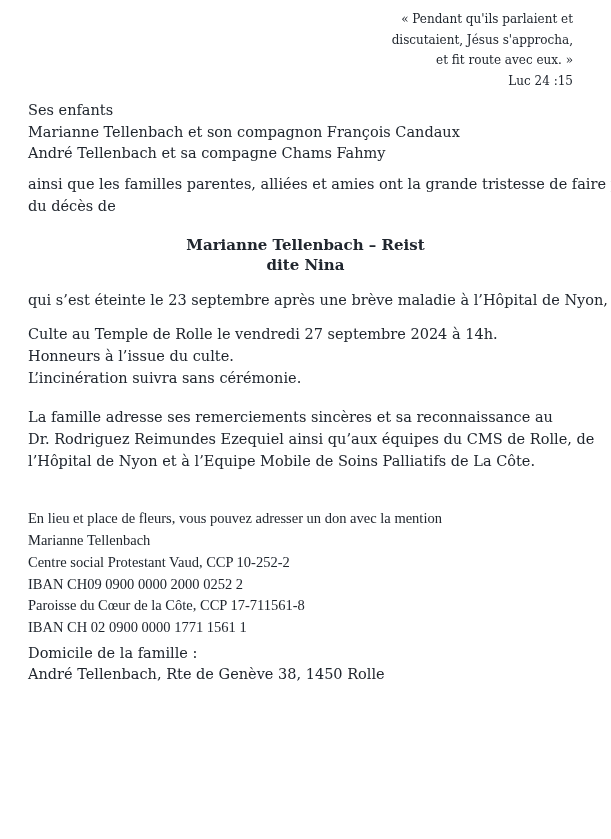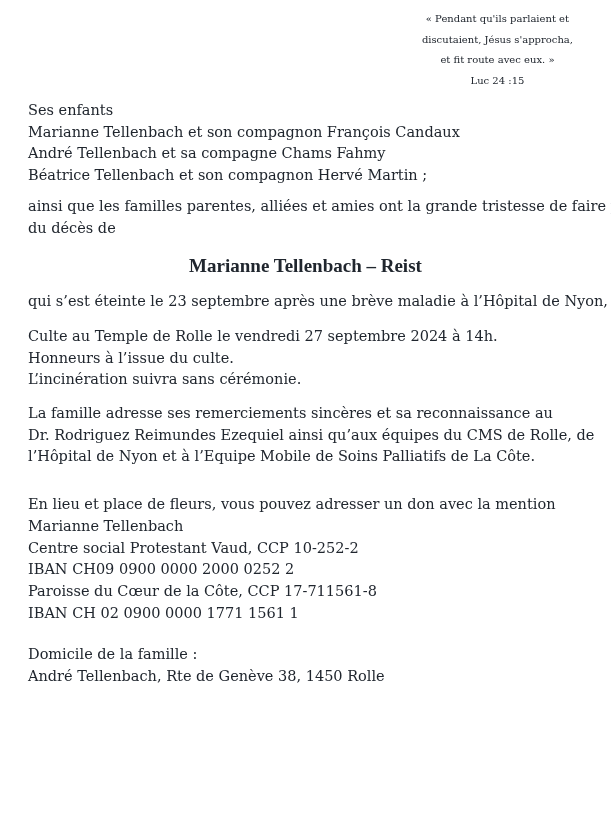--- a/index.html
+++ b/index.html
@@ -13,47 +13,46 @@
     height: 839px;
     background: #ffffff;
     font-family: "DejaVu Serif", "Liberation Serif", serif;
     color: #20262e;
     overflow: hidden;
   }
   .quote-block {
     position: absolute;
     top: 9px;
     right: 38px;
-    text-align: center;
-    font-size: 10px;
+    text-align: right;
+    font-size: 12px;
     line-height: 20.5px;
     white-space: nowrap;
   }
   .content {
     position: absolute;
     top: 100px;
     left: 28px;
     right: 28px;
     font-size: 14.5px;
     line-height: 21.7px;
   }
   .para { margin: 0 0 9px 0; }
   .line { white-space: nowrap; }
   .para.gap-announce   { margin-bottom: 17px; }
   .para.gap-title      { margin-bottom: 15px; }
   .para.gap-death      { margin-bottom: 13px; }
-  .para.gap-ceremony   { margin-bottom: 12px; }
-  .para.gap-thanks     { margin-bottom: 26px; }
-  .para.gap-donations  { margin-bottom: 20px; }
+  .para.gap-ceremony   { margin-bottom: 18px; }
+  .para.gap-thanks     { margin-bottom: 36px; }
+  .para.gap-donations  { margin-bottom: 4px; font-family: Liberation Serif, serif; }
   .deceased-title {
     text-align: center;
     font-weight: bold;
-    font-size: 19px;
+    font-size: 15px;
     line-height: 20px;
-    font-family: Liberation Serif, serif;
   }
   .deceased-title .line { white-space: normal; }
 </style>
 </head>
 <body>
 
 <div class="page">
 
   <div class="quote-block">
     <div class="line">« Pendant qu'ils parlaient et</div>
@@ -61,31 +60,31 @@
     <div class="line">et fit route avec eux. »</div>
     <div class="line">Luc 24 :15</div>
   </div>
 
   <div class="content">
 
     <div class="para">
       <div class="line">Ses enfants</div>
       <div class="line">Marianne Tellenbach et son compagnon François Candaux</div>
       <div class="line">André Tellenbach et sa compagne Chams Fahmy</div>
-      <div class="line">Béatrice Tellenbach et son compagnon Hervé Martin ;</div>
     </div>
 
 
     <div class="para gap-announce">
       <div class="line">ainsi que les familles parentes, alliées et amies ont la grande tristesse de faire part</div>
       <div class="line">du décès de</div>
     </div>
 
     <div class="para deceased-title gap-title">
       <div class="line">Marianne Tellenbach – Reist</div>
+      <div class="line">dite Nina</div>
     </div>
 
     <div class="para gap-death">
       <div class="line">qui s’est éteinte le 23 septembre après une brève maladie à l’Hôpital de Nyon, à</div>
     </div>
 
     <div class="para gap-ceremony">
       <div class="line">Culte au Temple de Rolle le vendredi 27 septembre 2024 à 14h.</div>
       <div class="line">Honneurs à l’issue du culte.</div>
       <div class="line">L’incinération suivra sans cérémonie.</div>

